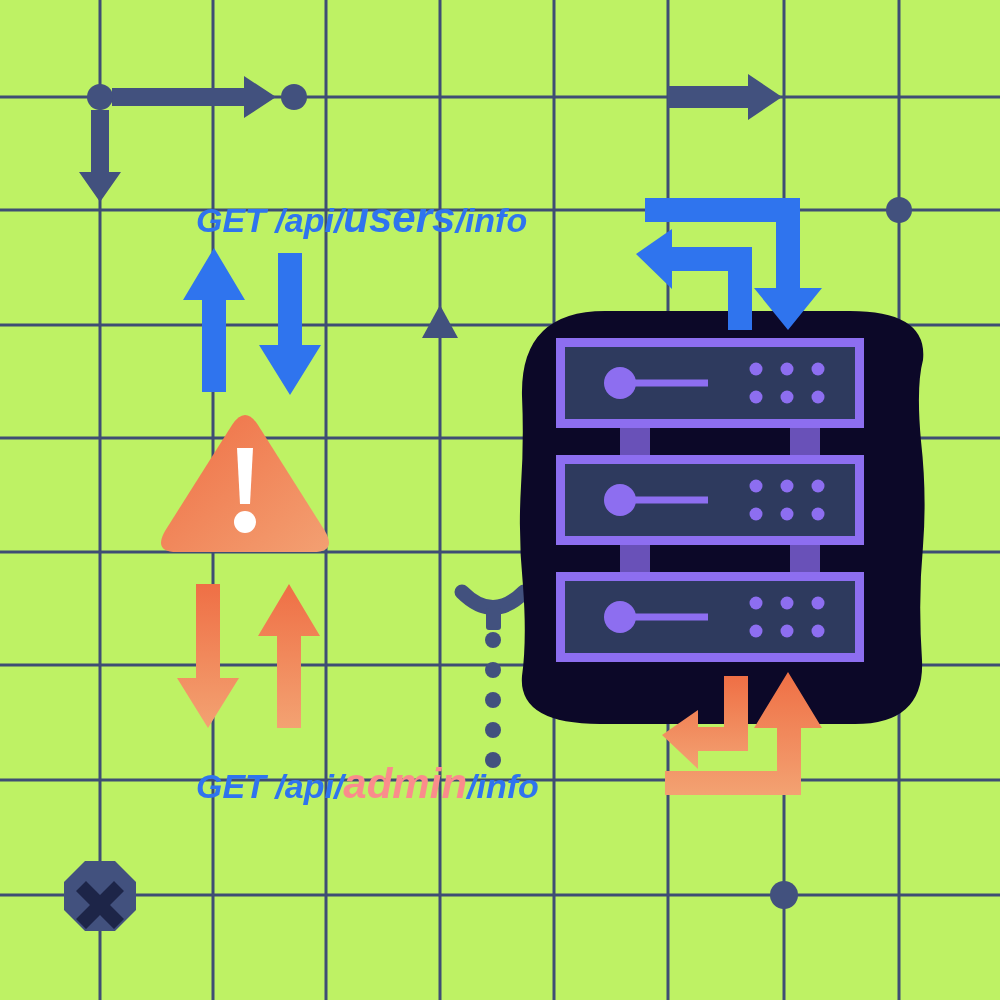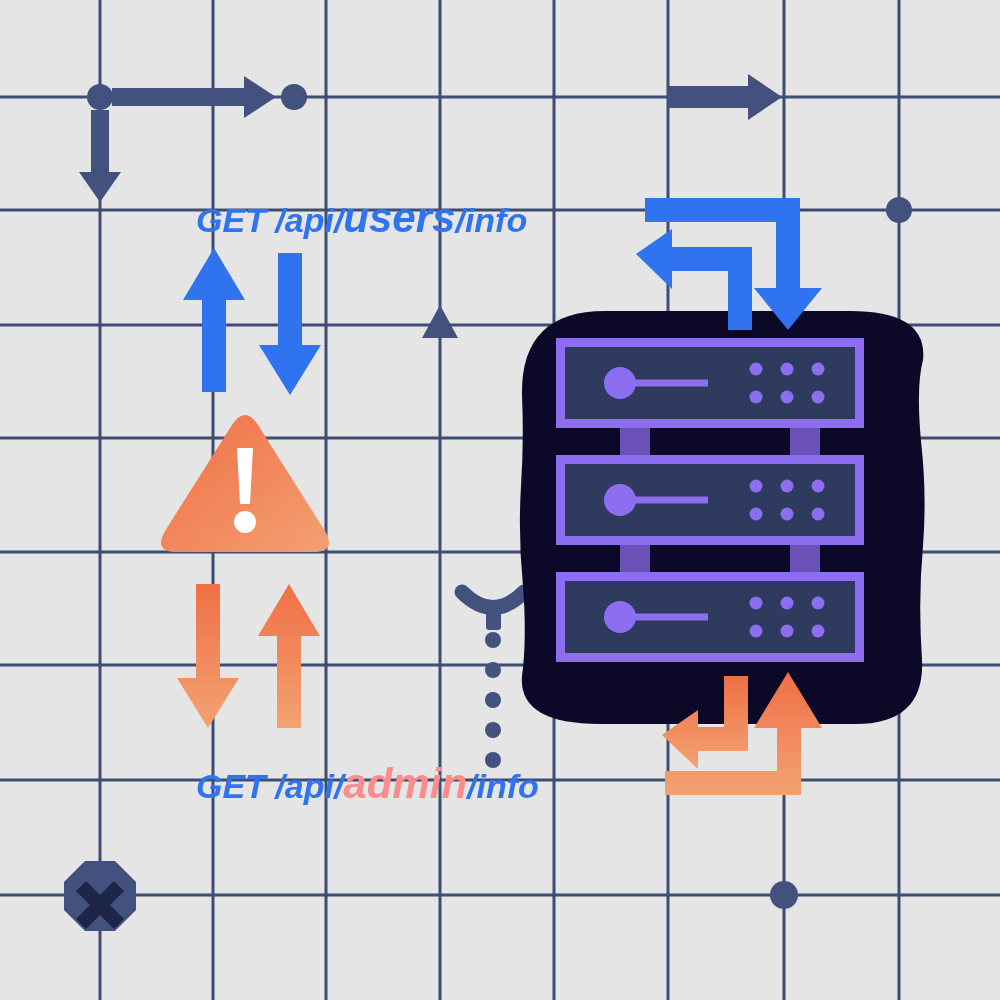--- a/index.html
+++ b/index.html
@@ -9,21 +9,21 @@
     background: #ffffff;
   }
   body {
     font-family: "Liberation Sans", sans-serif;
   }
   #canvas-wrap {
     position: relative;
     width: 1000px;
     height: 1000px;
     overflow: hidden;
-    background: #e5e5e5;
+    background: #bef264;
   }
   #diagram-svg {
     display: block;
     width: 1000px;
     height: 1000px;
   }
   .label-text {
     font-family: "Liberation Sans", sans-serif;
     font-weight: bold;
     font-style: italic;

